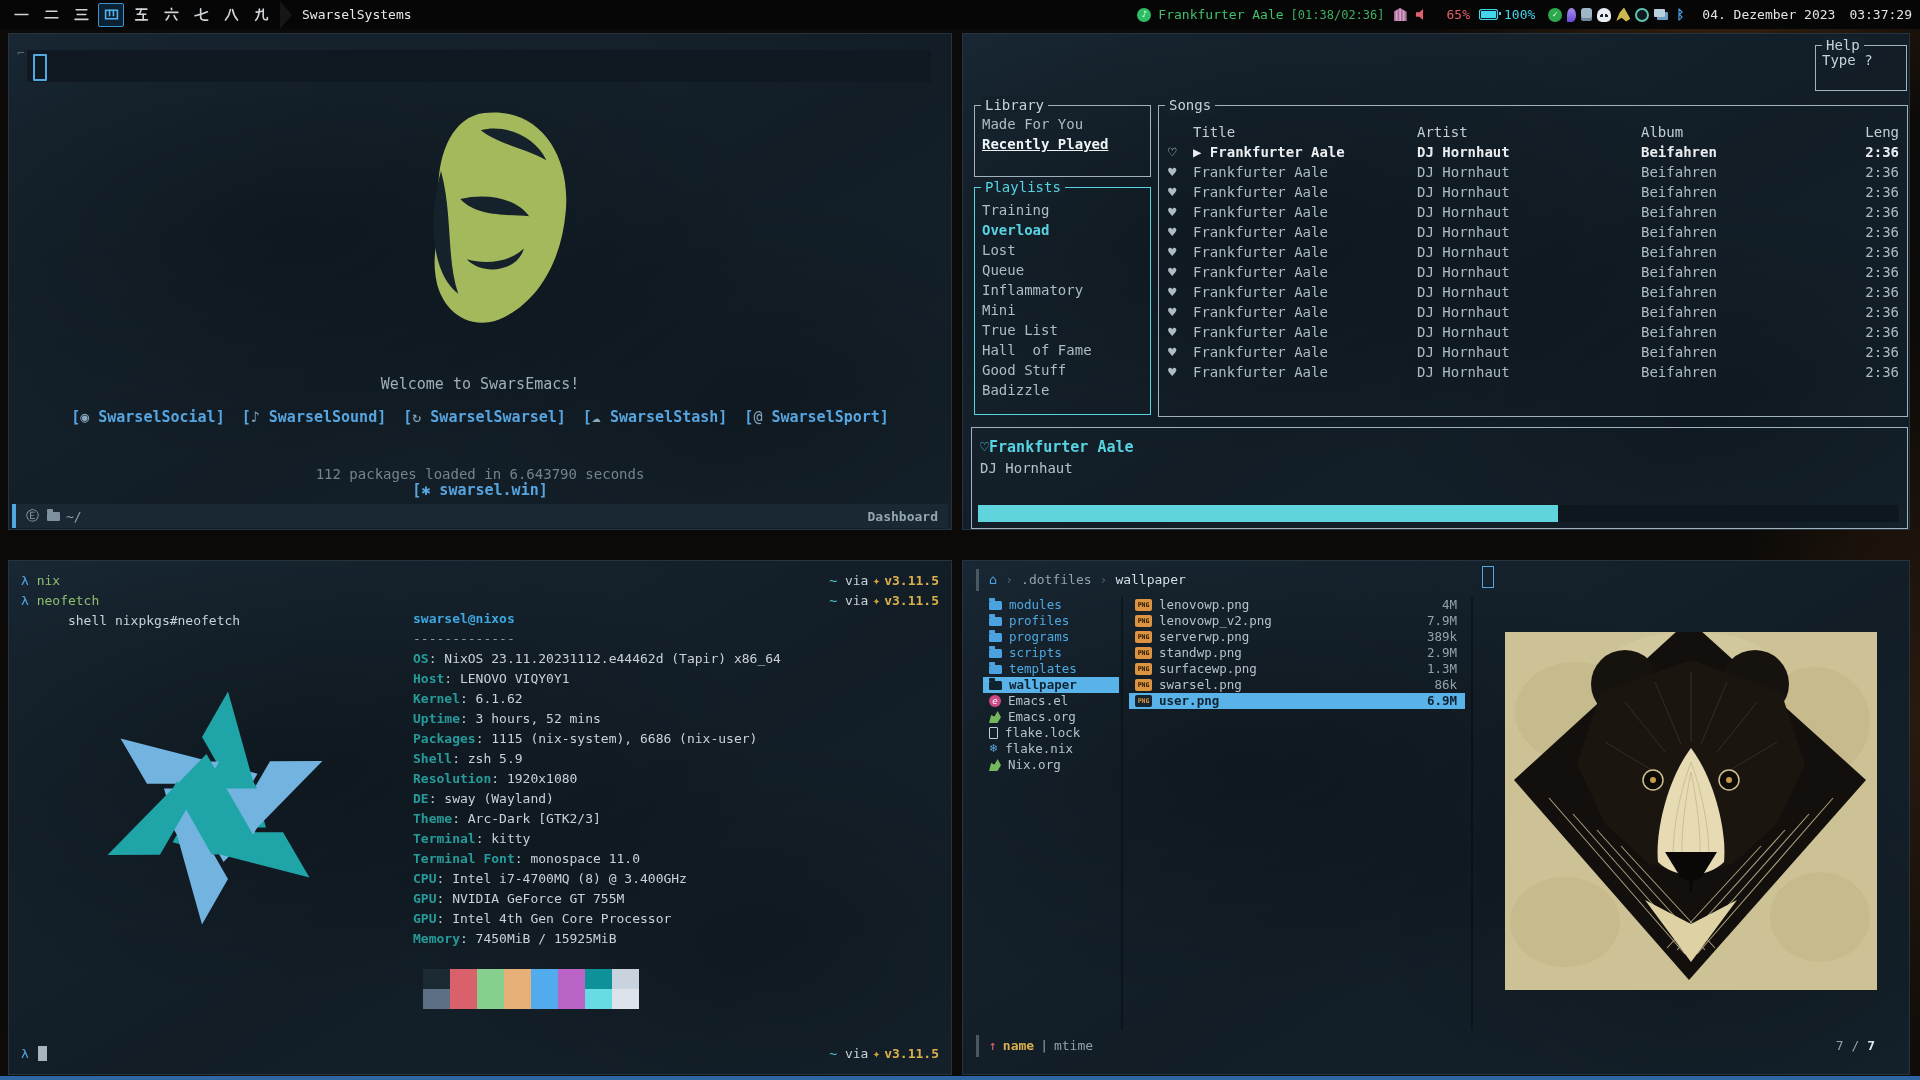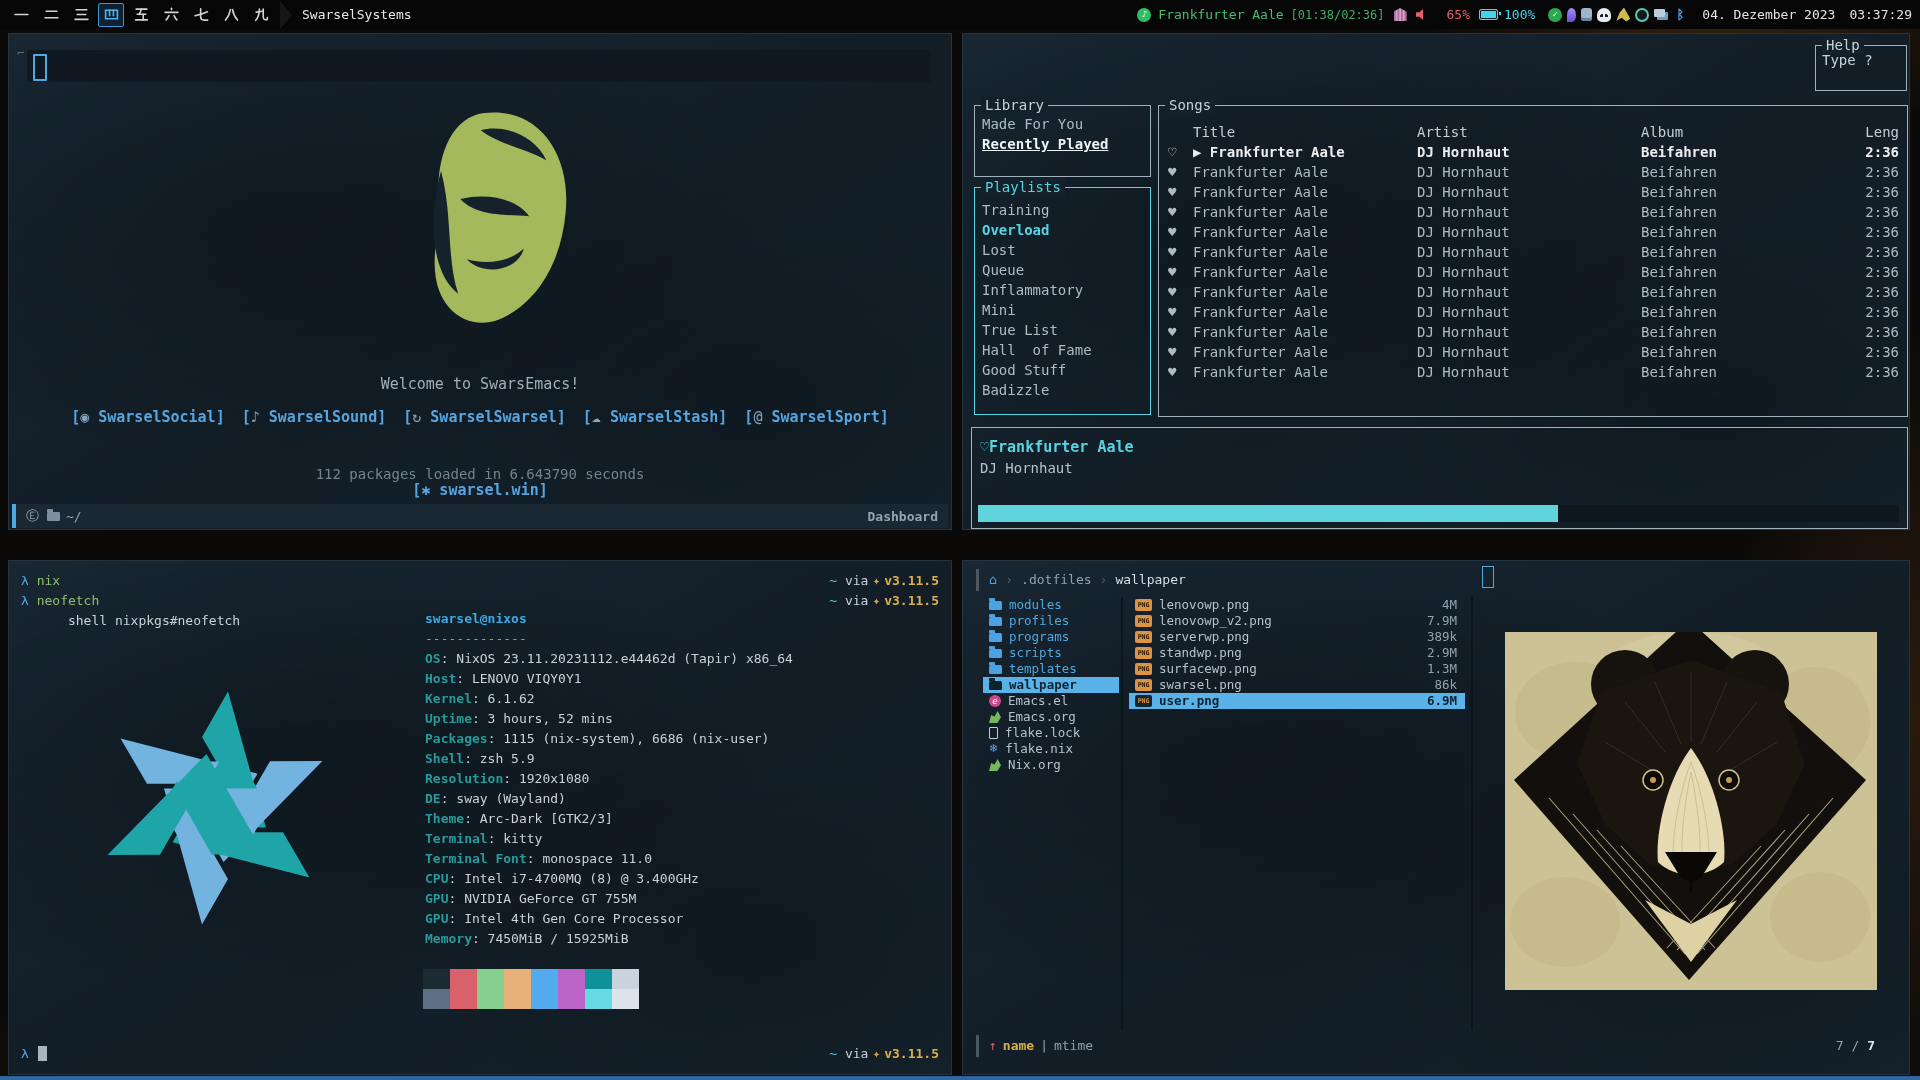--- a/index.html
+++ b/index.html
@@ -85,21 +85,21 @@
   
   .term{font-size:13px;color:#c8d2d8;}
   .t-line{position:absolute;left:12px;right:12px;height:20px;line-height:20px;display:flex;}
   .t-right{margin-left:auto;display:flex;gap:0;}
   .lam{color:#52a8e8;}
   .cmd-head{color:#8fbf6f;}
   .tilde{color:#56c7d8;}
   .pyico{color:#d9a33c;margin:0 4px;}
   .pyver{color:#d9b04c;font-weight:bold;}
   .nf-logo{position:absolute;left:12px;top:58px;width:388px;height:378px;}
-  .nf-info{position:absolute;left:416px;top:48px;}
+  .nf-info{position:absolute;left:404px;top:48px;}
   .nf-line{height:20px;line-height:20px;white-space:pre;}
   .nf-user{color:#3da8e0;font-weight:bold;}
   .nf-dash{color:#8a9aa5;}
   .nf-label{color:#279b9b;font-weight:bold;}
   .palette{position:absolute;left:414px;top:408px;}
   .pal-row{display:flex;height:20px;}
   .pal-row span{width:27px;height:20px;display:inline-block;}
   .t-cursor{display:inline-block;width:9px;height:15px;background:#a8b5bd;margin-left:9px;margin-top:2px;}
   
   .y-edgebar{position:absolute;left:13px;width:3px;height:22px;background:#4a5862;}

